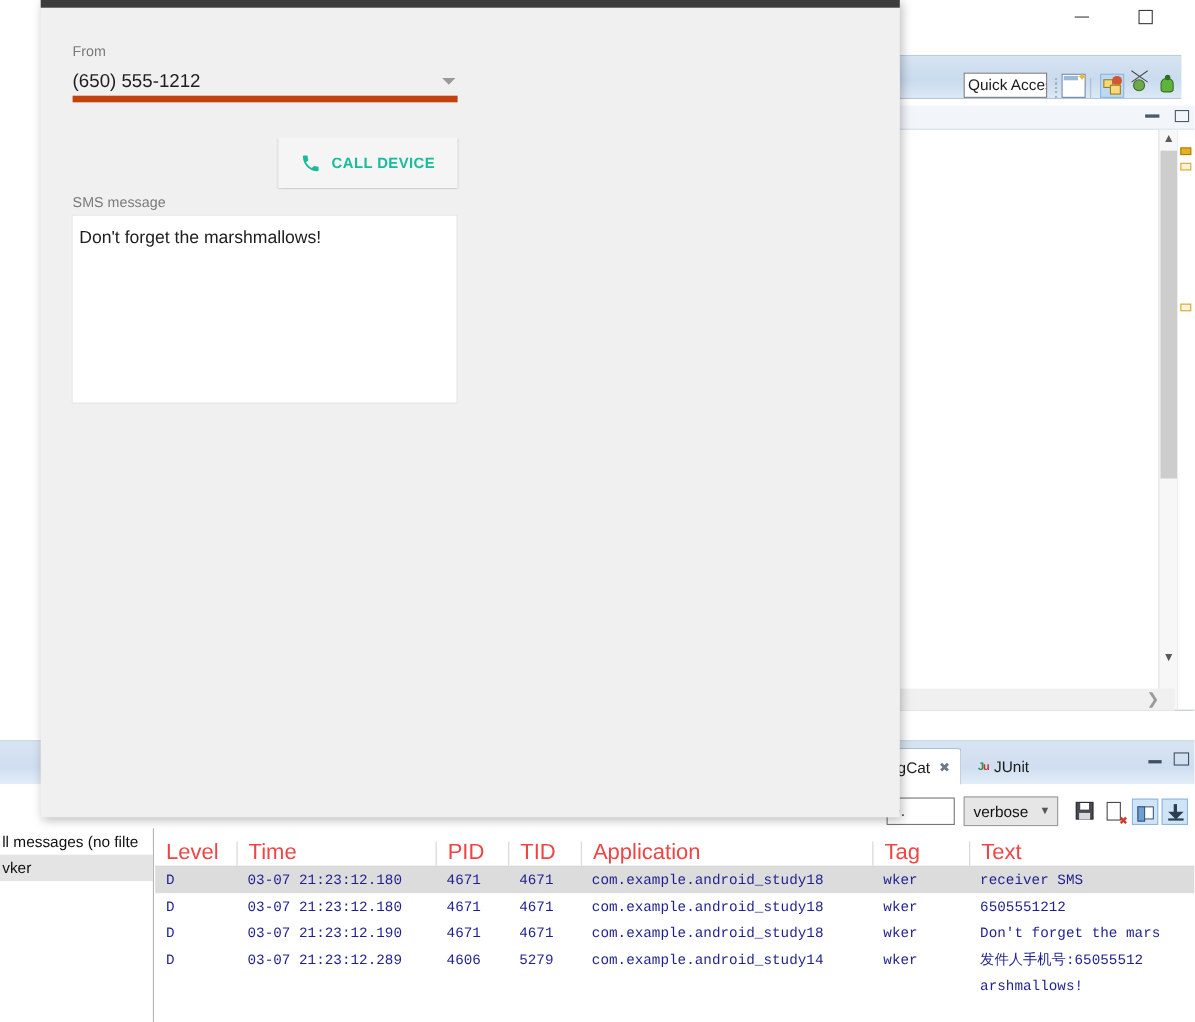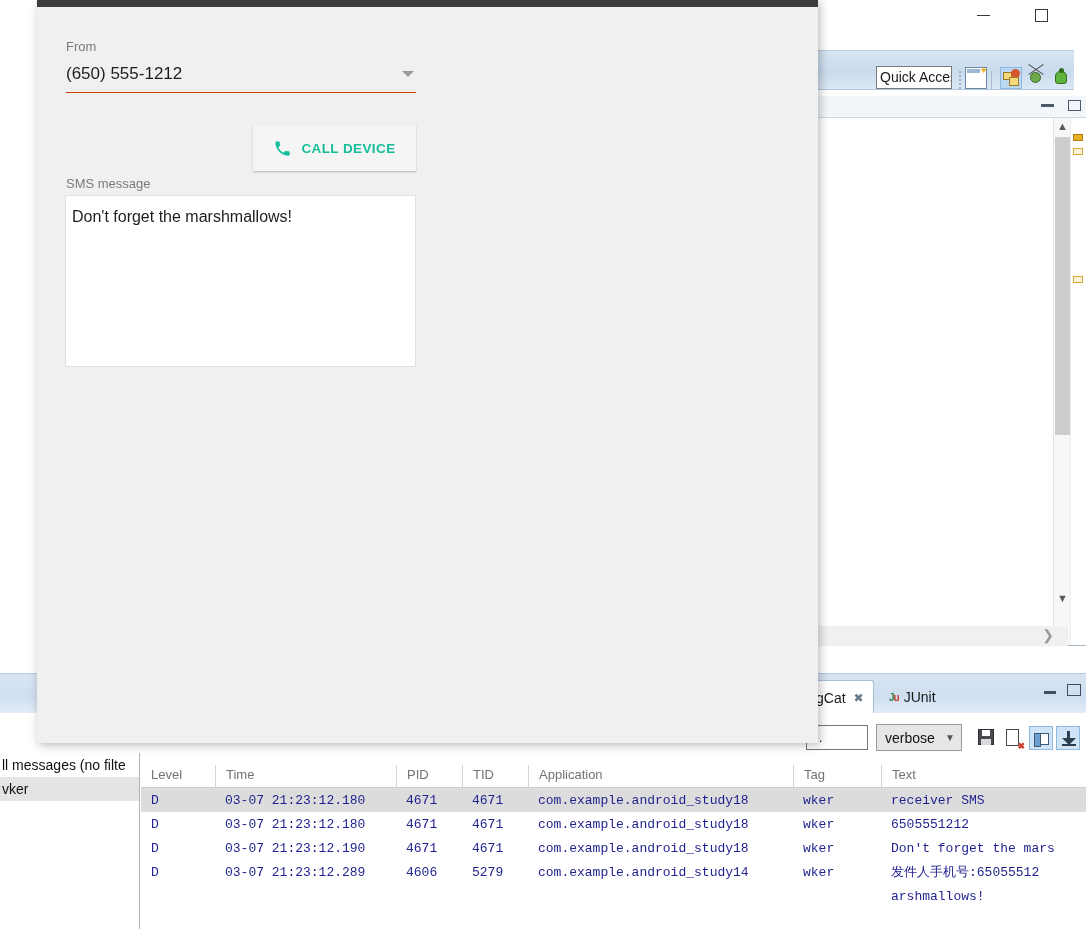--- a/index.html
+++ b/index.html
@@ -282,21 +282,21 @@
   
   .lc-table {
     position: absolute; left: 141px; top: 760px; width: 945px; height: 169px;
     background: #ffffff; overflow: hidden;
   }
   .lc-head {
     display: flex; height: 28px; align-items: flex-end;
     border-bottom: 1px solid #cfcfcf; background: #ffffff;
   }
   .lc-head .th {
-    font-size: 13px; color: #737373; padding: 0 0 4px 10px;
+    font-size: 20px; color: #ef4444; padding: 0 0 4px 10px;
     border-left: 1px solid #d5d5d5; height: 22px; line-height: 20px;
     flex: none; white-space: nowrap;
   }
   .lc-head .th:first-child { border-left: none; }
   .lc-row {
     display: flex; height: 24px; align-items: center;
     font-family: "Liberation Mono", monospace;
     font-size: 13px; color: #1f1f8f;
   }
   .lc-row.sel { background: #dcdcdc; }
@@ -333,21 +333,21 @@
   }
   .emu-body { position: absolute; left: 0; top: 7px; width: 781px; height: 736px; }
 
   .field-label {
     position: absolute; font-size: 13px; color: #7a7a7a;
   }
   .from-label { left: 29px; top: 32px; }
 
   .from-field {
     position: absolute; left: 29px; top: 52px; width: 350px; height: 34px;
-    border-bottom: 1px solid #c2410c;
+    border-bottom: 6px solid #c2410c;
   }
   .from-value {
     font-size: 17px; color: #1d1d1d; line-height: 30px;
   }
   .from-arrow {
     position: absolute; right: 2px; top: 12px;
     width: 0; height: 0;
     border-left: 6px solid transparent; border-right: 6px solid transparent;
     border-top: 6px solid #9a9a9a;
   }

